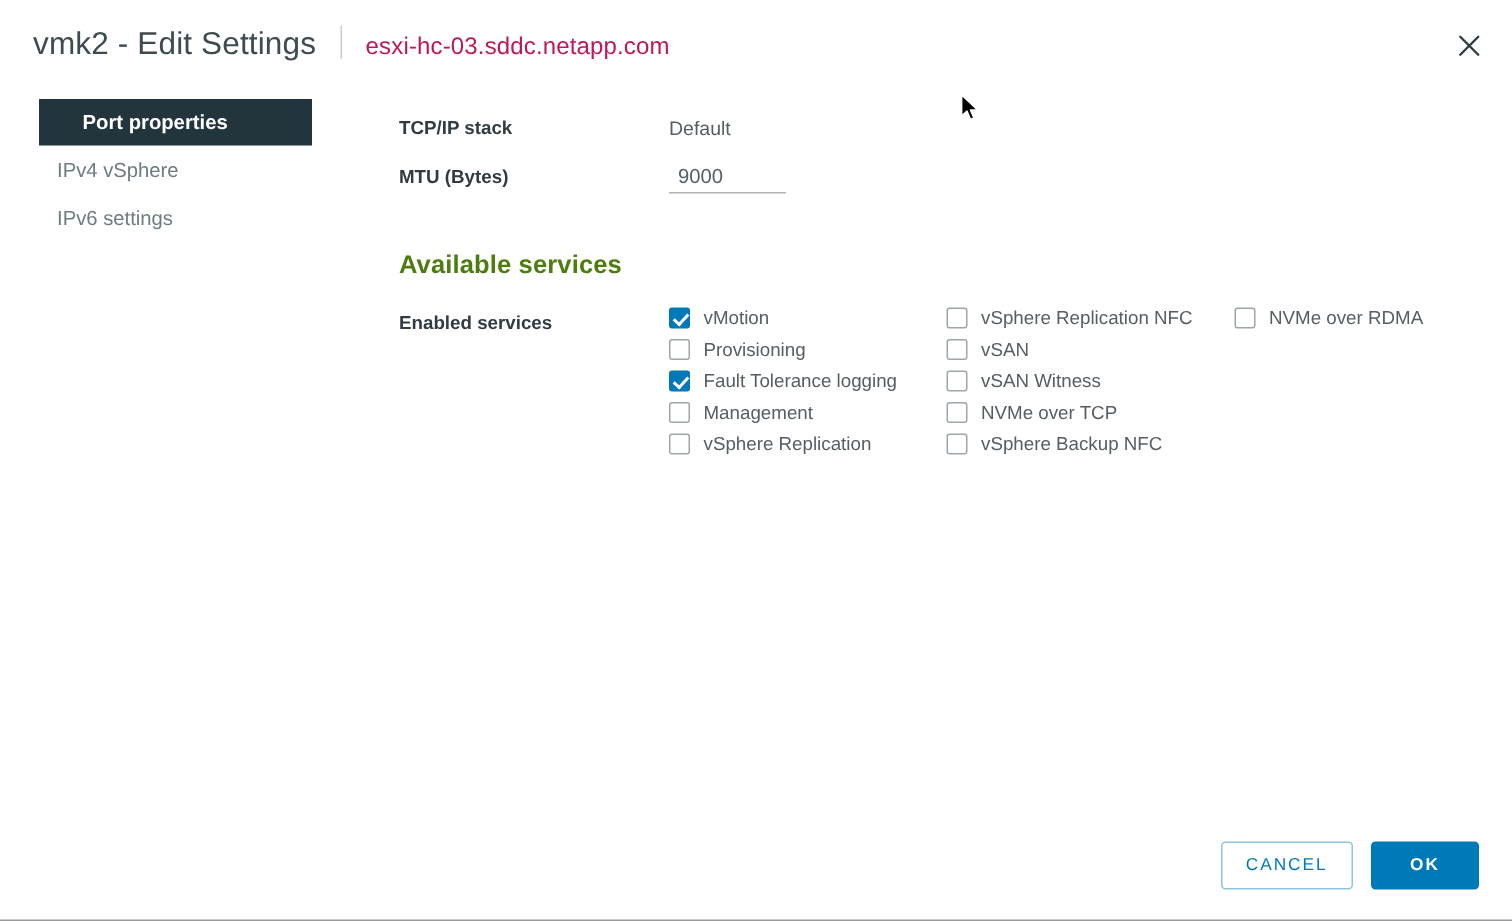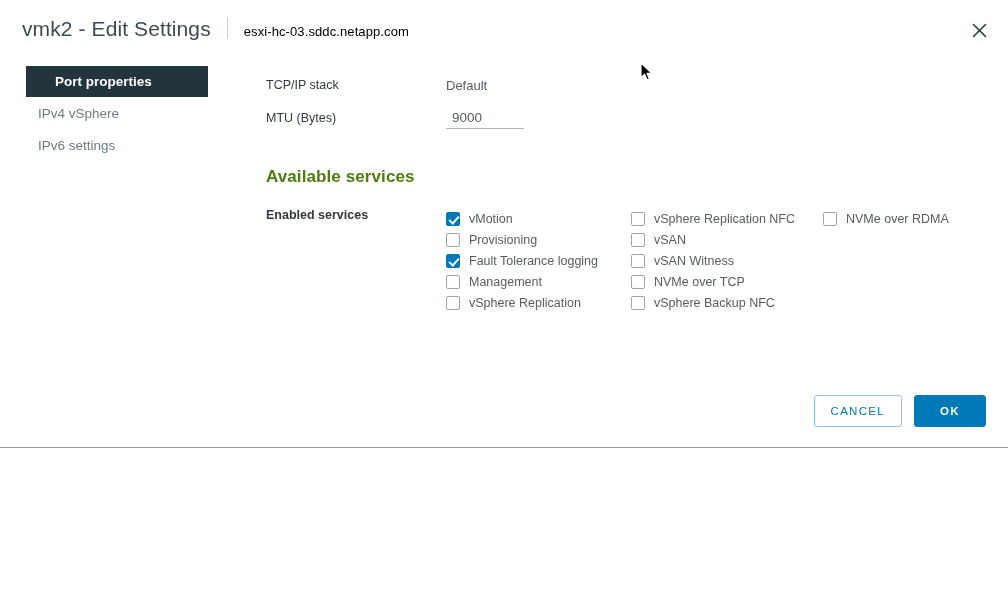--- a/index.html
+++ b/index.html
@@ -14,21 +14,21 @@
     overflow: hidden;
     position: relative;
     color: #313b41;
   }
 
   
   .dialog {
     position: absolute;
     left: 0; top: 0;
     width: 1008px;
-    height: 448px;
+    height: 614px;
     background: #ffffff;
     box-sizing: border-box;
     border-bottom: 1px solid #9a9a9a;
   }
 
   
   .header {
     position: absolute;
     left: 0; top: 0;
     width: 1008px;
@@ -51,23 +51,23 @@
   .title-divider {
     display: inline-block;
     width: 1px;
     height: 22px;
     background: #c9ccce;
     margin: 0 16px;
     position: relative;
     top: 3px;
   }
   .title-sub {
-    font-size: 13px;
+    font-size: 16px;
     font-weight: 400;
-    color: #000000;
+    color: #be185d;
     letter-spacing: 0.1px;
   }
   .close-btn {
     position: absolute;
     right: 13px;
     top: 14px;
     width: 32px;
     height: 32px;
     display: flex;
     align-items: center;
@@ -114,21 +114,21 @@
   }
   .field-row {
     display: flex;
     align-items: center;
     height: 26px;
     margin-bottom: 7px;
   }
   .field-label {
     width: 180px;
     font-size: 12.5px;
-    font-weight: normal;
+    font-weight: bold;
     color: #313b41;
     flex: none;
   }
   .field-value {
     font-size: 13px;
     color: #565e62;
   }
   .mtu-input {
     width: 68px;
     border: none;
@@ -166,21 +166,21 @@
     display: flex;
     flex: 1;
   }
   .svc-col { flex: none; }
   .svc-col.col1 { width: 185px; }
   .svc-col.col2 { width: 192px; }
   .svc-col.col3 { width: 180px; }
 
   .check-row {
     display: flex;
-    align-items: flex-end;
+    align-items: flex-start;
     height: 21px;
     cursor: pointer;
   }
   .cbox {
     width: 14px;
     height: 14px;
     box-sizing: border-box;
     border: 1px solid #9fa6aa;
     border-radius: 2px;
     background: #ffffff;

